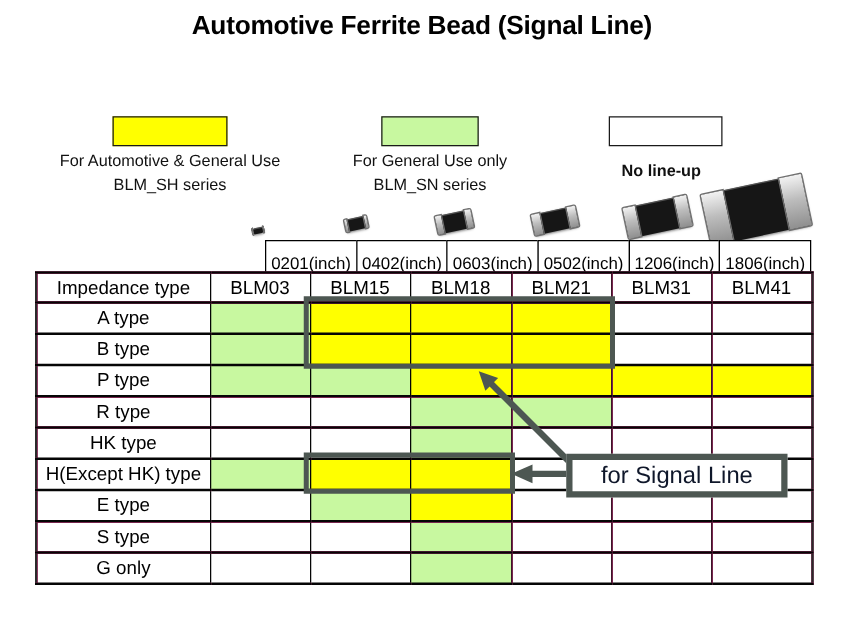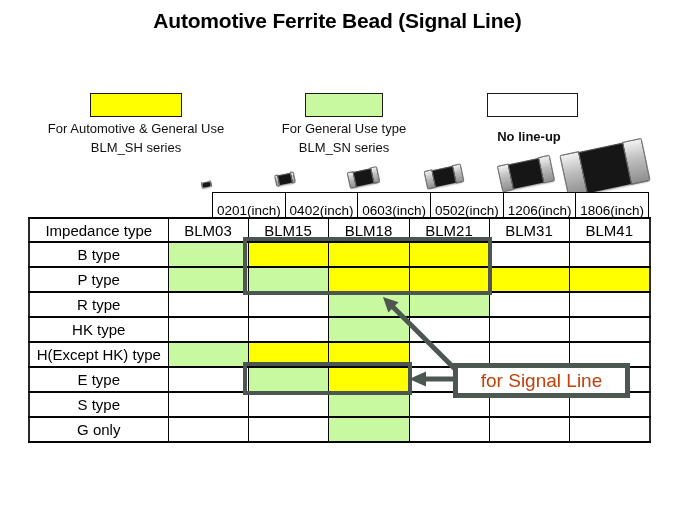--- a/index.html
+++ b/index.html
@@ -49,37 +49,37 @@
   .c-white{background:#ffffff;}
 
   
   .group{position:absolute;border:4px solid var(--accent);box-sizing:border-box;pointer-events:none;}
   .group-ab{left:243px;top:237px;width:249px;height:58px;}
   .group-h{left:243px;top:362px;width:169px;height:33px;}
 
   
   .callout{position:absolute;left:453px;top:363px;width:177px;height:35px;background:#fff;
            border:5px solid var(--accent);box-sizing:border-box;display:flex;align-items:center;justify-content:center;
-           font-size:19px;color:#c2410c;white-space:nowrap;}
+           font-size:19px;color:#0f172a;white-space:nowrap;}
   .arrows{position:absolute;left:0;top:0;pointer-events:none;}
 </style>
 </head>
 <body>
 
 <div class="canvas">
 
   <div class="title">Automotive Ferrite Bead (Signal Line)</div>
 
   <div class="swatch sw-yellow"></div>
   <div class="swatch sw-green"></div>
   <div class="swatch sw-white"></div>
 
   <div class="leg-text" style="left:136px;top:121px;">For Automotive  &amp; General Use</div>
   <div class="leg-text" style="left:136px;top:140px;">BLM_SH series</div>
-  <div class="leg-text" style="left:344px;top:121px;">For General Use type</div>
+  <div class="leg-text" style="left:344px;top:121px;">For General Use only</div>
   <div class="leg-text" style="left:344px;top:140px;">BLM_SN series</div>
   <div class="leg-text" style="left:529px;top:129px;font-weight:bold;">No line-up</div>
 
   <div class="chip" style="left:202px;top:182px;width:9px;height:5px;"></div>
   <div class="chip" style="left:276px;top:174px;width:18px;height:10px;"></div>
   <div class="chip" style="left:349px;top:170px;width:29px;height:15px;"></div>
   <div class="chip" style="left:426px;top:168px;width:36px;height:17px;"></div>
   <div class="chip" style="left:500px;top:161px;width:52px;height:25px;"></div>
   <div class="chip" style="left:564px;top:147px;width:82px;height:42px;"></div>
 
@@ -108,20 +108,29 @@
       <th>BLM03</th>
           <th>BLM15</th>
           <th>BLM18</th>
           <th>BLM21</th>
           <th>BLM31</th>
           <th>BLM41</th>
         </tr>
     </thead>
     <tbody>
         <tr>
+          <td class="rowlabel">A type</td>
+          <td class="cell c-green"></td>
+          <td class="cell c-yellow"></td>
+          <td class="cell c-yellow"></td>
+          <td class="cell c-yellow"></td>
+          <td class="cell c-white"></td>
+          <td class="cell c-white"></td>
+        </tr>
+        <tr>
           <td class="rowlabel">B type</td>
           <td class="cell c-green"></td>
           <td class="cell c-yellow"></td>
           <td class="cell c-yellow"></td>
           <td class="cell c-yellow"></td>
           <td class="cell c-white"></td>
           <td class="cell c-white"></td>
         </tr>
         <tr>
           <td class="rowlabel">P type</td>

